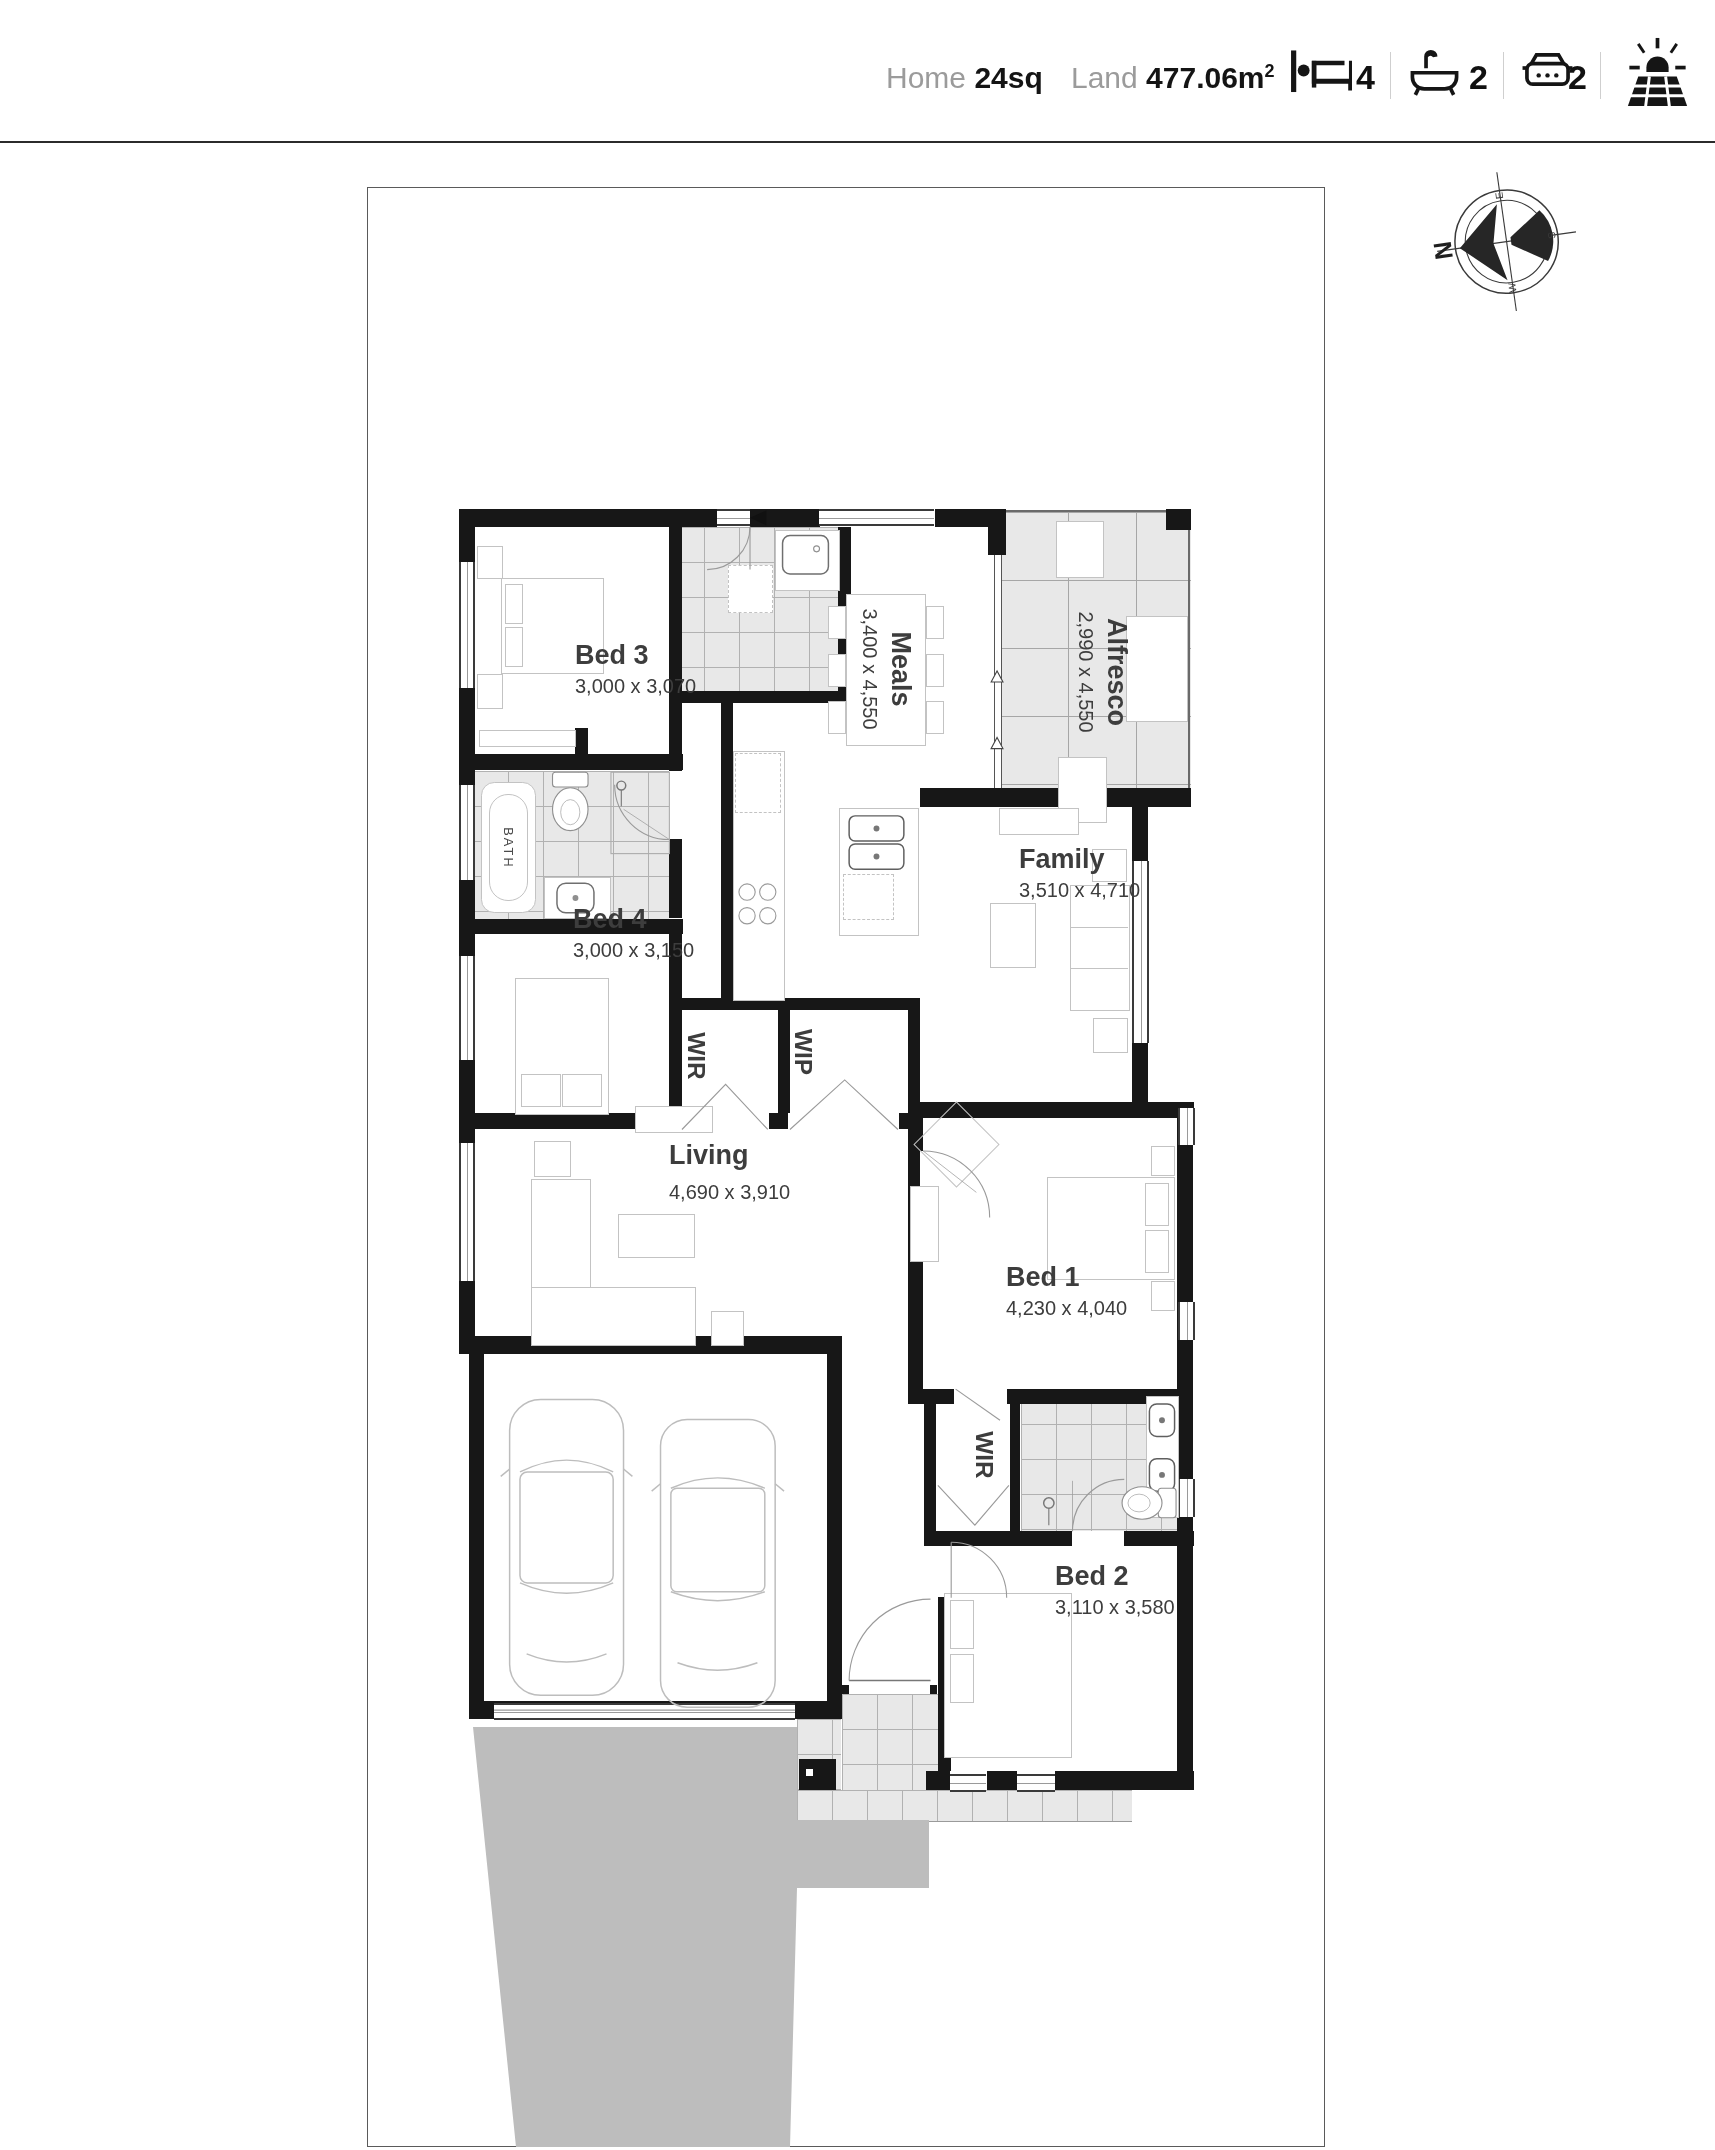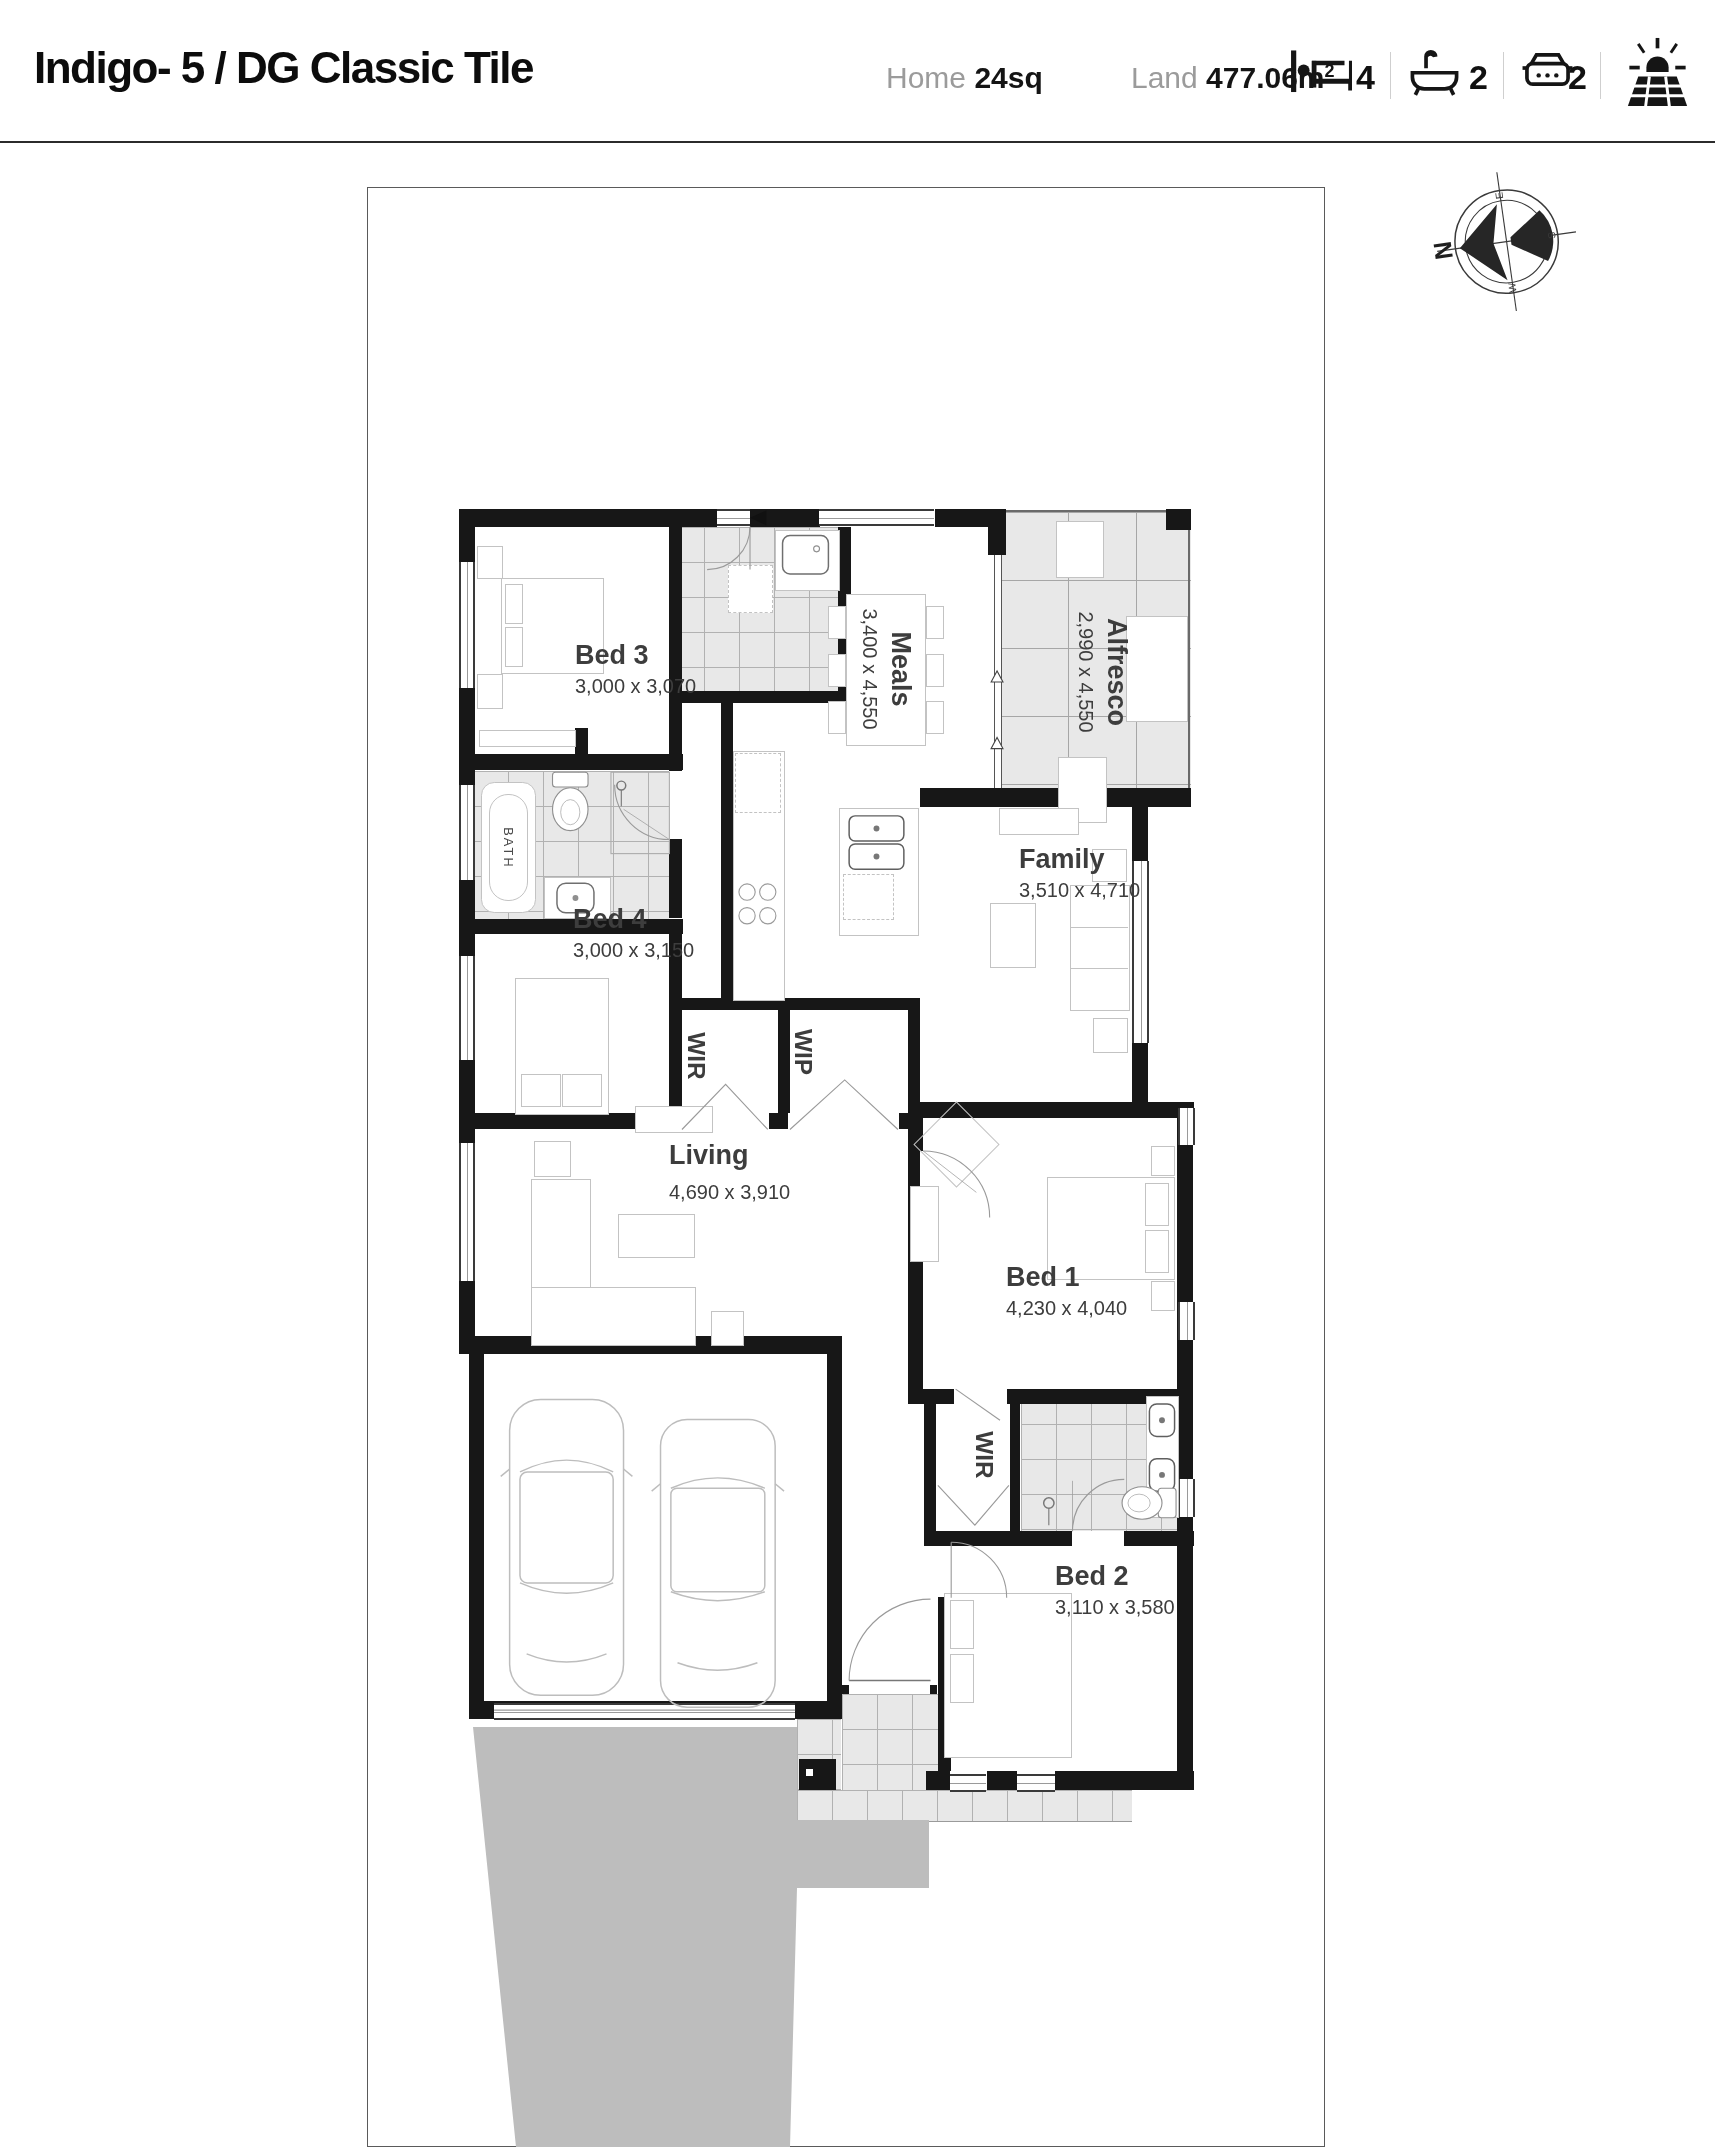--- a/index.html
+++ b/index.html
@@ -36,27 +36,26 @@
   .smalllbl{position:absolute;color:#4a4a4a;font-size:12.6px;font-weight:400;letter-spacing:2.2px;}
   #driveway{position:absolute;left:473px;top:1719px;width:456px;height:428px;background:#bdbdbd;
      clip-path:polygon(0px 8.1px,324px 8.1px,324px 101px,456px 101px,456px 169px,324px 169px,317px 428px,43px 428px);}
   svg.layer{position:absolute;left:0;top:0;}
 </style>
 </head>
 <body>
 
 <div id="page">
 
-  <div id="hdr-title">Indigo- 5 / DG Classic Tile</div>
 
   <div class="stat" style="left:847px;">
     <span class="lab">Home</span>
     <span class="val">24sq</span>
   </div>
-  <div class="stat" style="left:1092px;text-align:center;">
+  <div class="stat" style="left:1032px;text-align:center;">
     <span class="lab">Land</span>
     <span class="val">477.06m</span><sup class="val">2</sup>
   </div>
 
   <svg class="hicon" style="left:1288px;" width="64" height="49" viewBox="0 0 86 66">
     <rect x="4" y="6" width="7" height="56" fill="#151515"></rect>
     <circle cx="21" cy="33" r="8" fill="#151515"></circle>
     <path d="M32 20 h44 v6 h-38 v18 h44 v-24 h6 v40 h-7 v-9 H32 Z" fill="#151515"></path>
     <rect x="32" y="20" width="6" height="36" fill="#151515"></rect>
   </svg>

